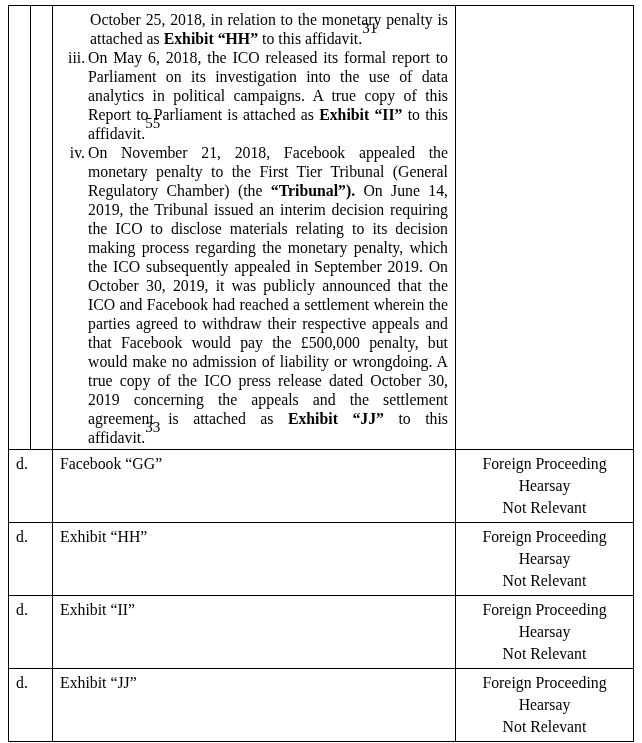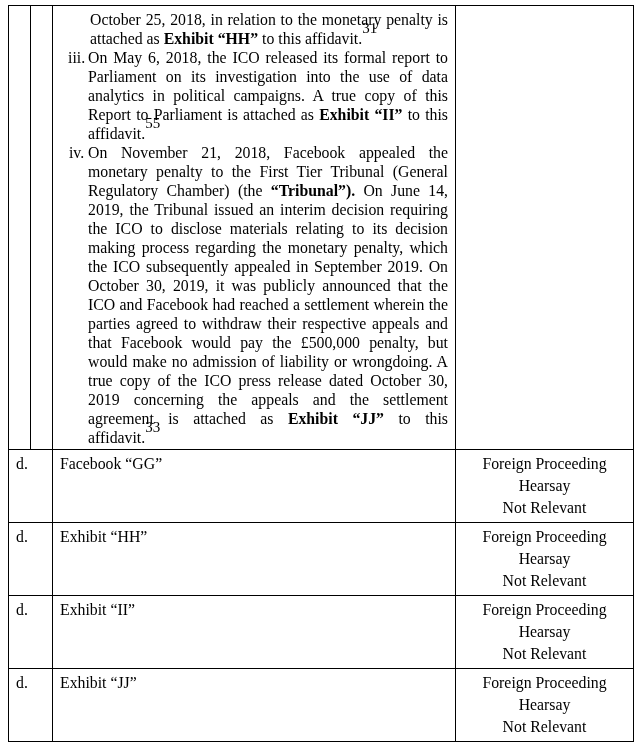--- a/index.html
+++ b/index.html
@@ -31,21 +31,21 @@
     margin-left: 30px;
     text-align: justify;
   }
   .list-item {
     display: flex;
     margin-left: 8px;
   }
   .list-marker {
     flex: none;
     width: 20px;
-    text-align: center;
+    text-align: right;
     padding-right: 3px;
   }
   .list-text {
     flex: 1;
     text-align: justify;
   }
   b { font-weight: bold; }
   sup.fn {
     font-size: 15px;
     line-height: 0;

